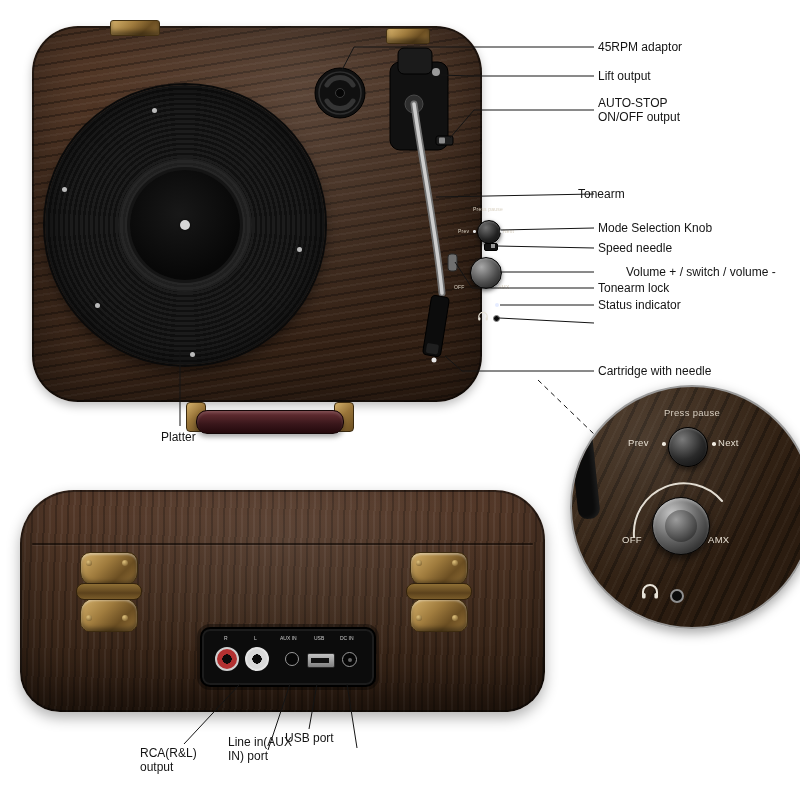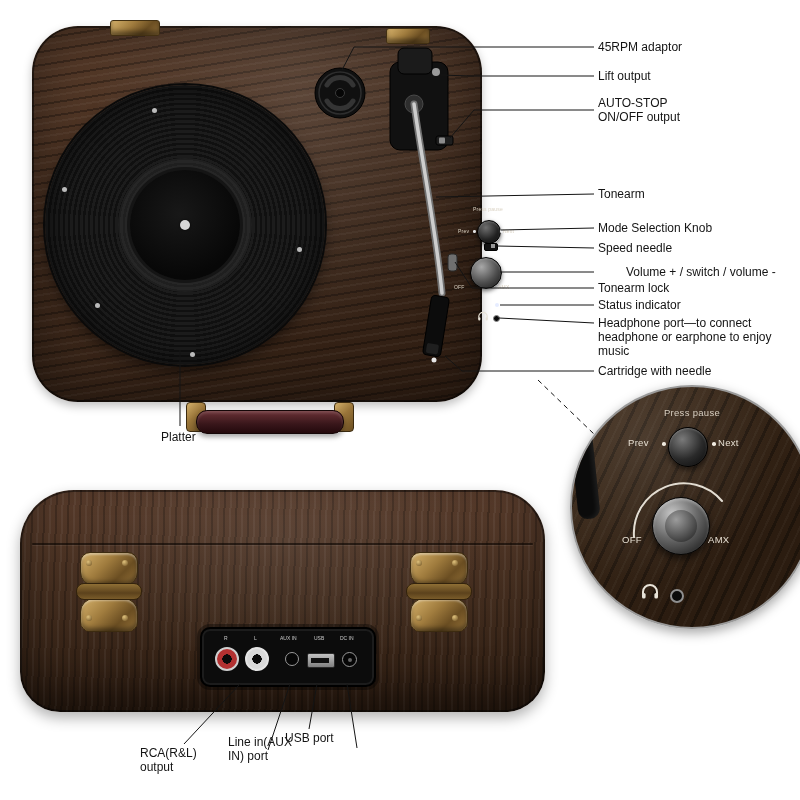--- a/index.html
+++ b/index.html
@@ -274,29 +274,26 @@
       <polyline points="290,684 268,750"></polyline>
       <polyline points="317,684 309,729"></polyline>
       <polyline points="347,684 357,748"></polyline>
     </g>
   </svg>
 
   <div class="lbl" style="left:598px; top:40px;">45RPM adaptor</div>
   <div class="lbl" style="left:598px; top:69px;">Lift output</div>
   <div class="lbl" style="left:598px; top:96px;">AUTO-STOP
 ON/OFF output</div>
-  <div class="lbl" style="left:598px; top:187px;">Tonearm</div>
+  <div class="lbl" style="left:578px; top:187px;">Tonearm</div>
   <div class="lbl" style="left:598px; top:221px;">Mode Selection Knob</div>
   <div class="lbl" style="left:598px; top:241px;">Speed needle</div>
   <div class="lbl" style="left:626px; top:265px;">Volume + / switch / volume -</div>
   <div class="lbl" style="left:598px; top:281px;">Tonearm lock</div>
   <div class="lbl" style="left:598px; top:298px;">Status indicator</div>
-  <div class="lbl" style="left:598px; top:316px;">Headphone port—to connect
-headphone or earphone to enjoy
-music</div>
   <div class="lbl" style="left:598px; top:364px;">Cartridge with needle</div>
   <div class="lbl" style="left:161px; top:430px;">Platter</div>
 
   <div class="lbl" style="left:140px; top:746px;">RCA(R&amp;L)
 output</div>
   <div class="lbl" style="left:228px; top:735px;">Line in(AUX
 IN) port</div>
   <div class="lbl" style="left:285px; top:731px;">USB port</div>
 
 </div>

